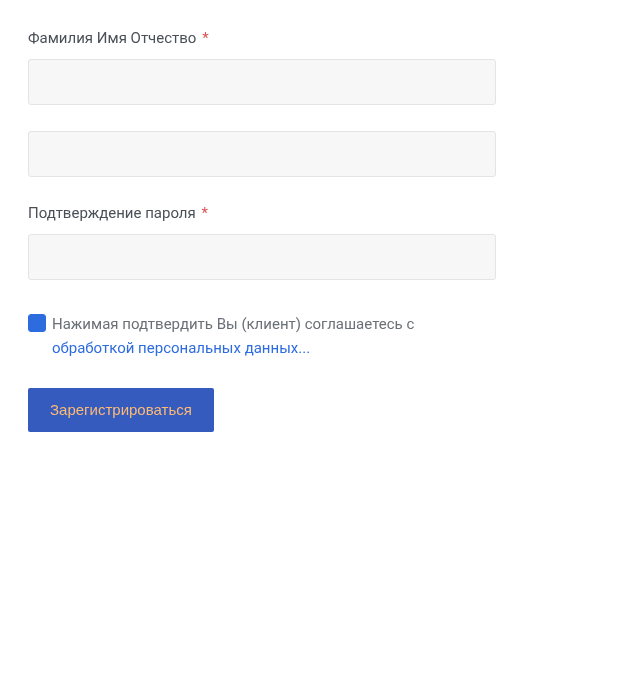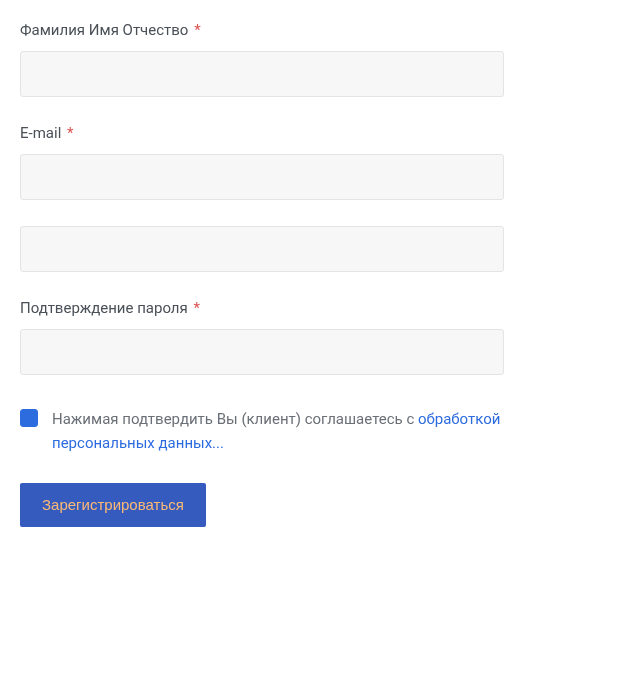--- a/index.html
+++ b/index.html
@@ -4,21 +4,21 @@
 <style>
   * { box-sizing: border-box; }
   html, body {
     margin: 0;
     padding: 0;
     font-family: -apple-system, BlinkMacSystemFont, "Segoe UI", Roboto, "Helvetica Neue", Arial, sans-serif;
     background: #ffffff;
     color: #4a5057;
   }
   .form-wrap {
-    padding: 20px;
+    padding: 28px;
     width: 524px;
   }
   .form-group {
     margin-bottom: 26px;
   }
   .form-label {
     display: block;
     font-size: 15px;
     color: #4a5057;
     margin-bottom: 10px;
@@ -37,21 +37,21 @@
     line-height: 1.4;
     color: #4a5057;
     background: #f7f7f7;
     border: 1px solid #e4e4e4;
     border-radius: 3px;
     outline: none;
   }
   .consent-row {
     display: flex;
     align-items: flex-start;
-    gap: 14px;
+    gap: 6px;
     margin-top: 32px;
     margin-bottom: 28px;
   }
   .checkbox {
     width: 18px;
     height: 18px;
     flex: 0 0 18px;
     background: #2d6cdf;
     border: 1px solid #2d6cdf;
     border-radius: 3px;
@@ -86,27 +86,20 @@
 <div class="form-wrap">
 
   <div class="form-group">
     <label class="form-label">
       <span>Фамилия Имя Отчество</span>
       <span class="required-star">*</span>
     </label>
     <input type="text" class="form-input" value="" style="">
   </div>
 
-  <div class="form-group">
-    <label class="form-label">
-      <span>E-mail</span>
-      <span class="required-star">*</span>
-    </label>
-    <input type="text" class="form-input" value="" style="">
-  </div>
 
   <div class="form-group">
     <input type="text" class="form-input" value="" style="">
   </div>
 
 
   <div class="form-group">
     <label class="form-label">
       <span>Подтверждение пароля</span>
       <span class="required-star">*</span>

